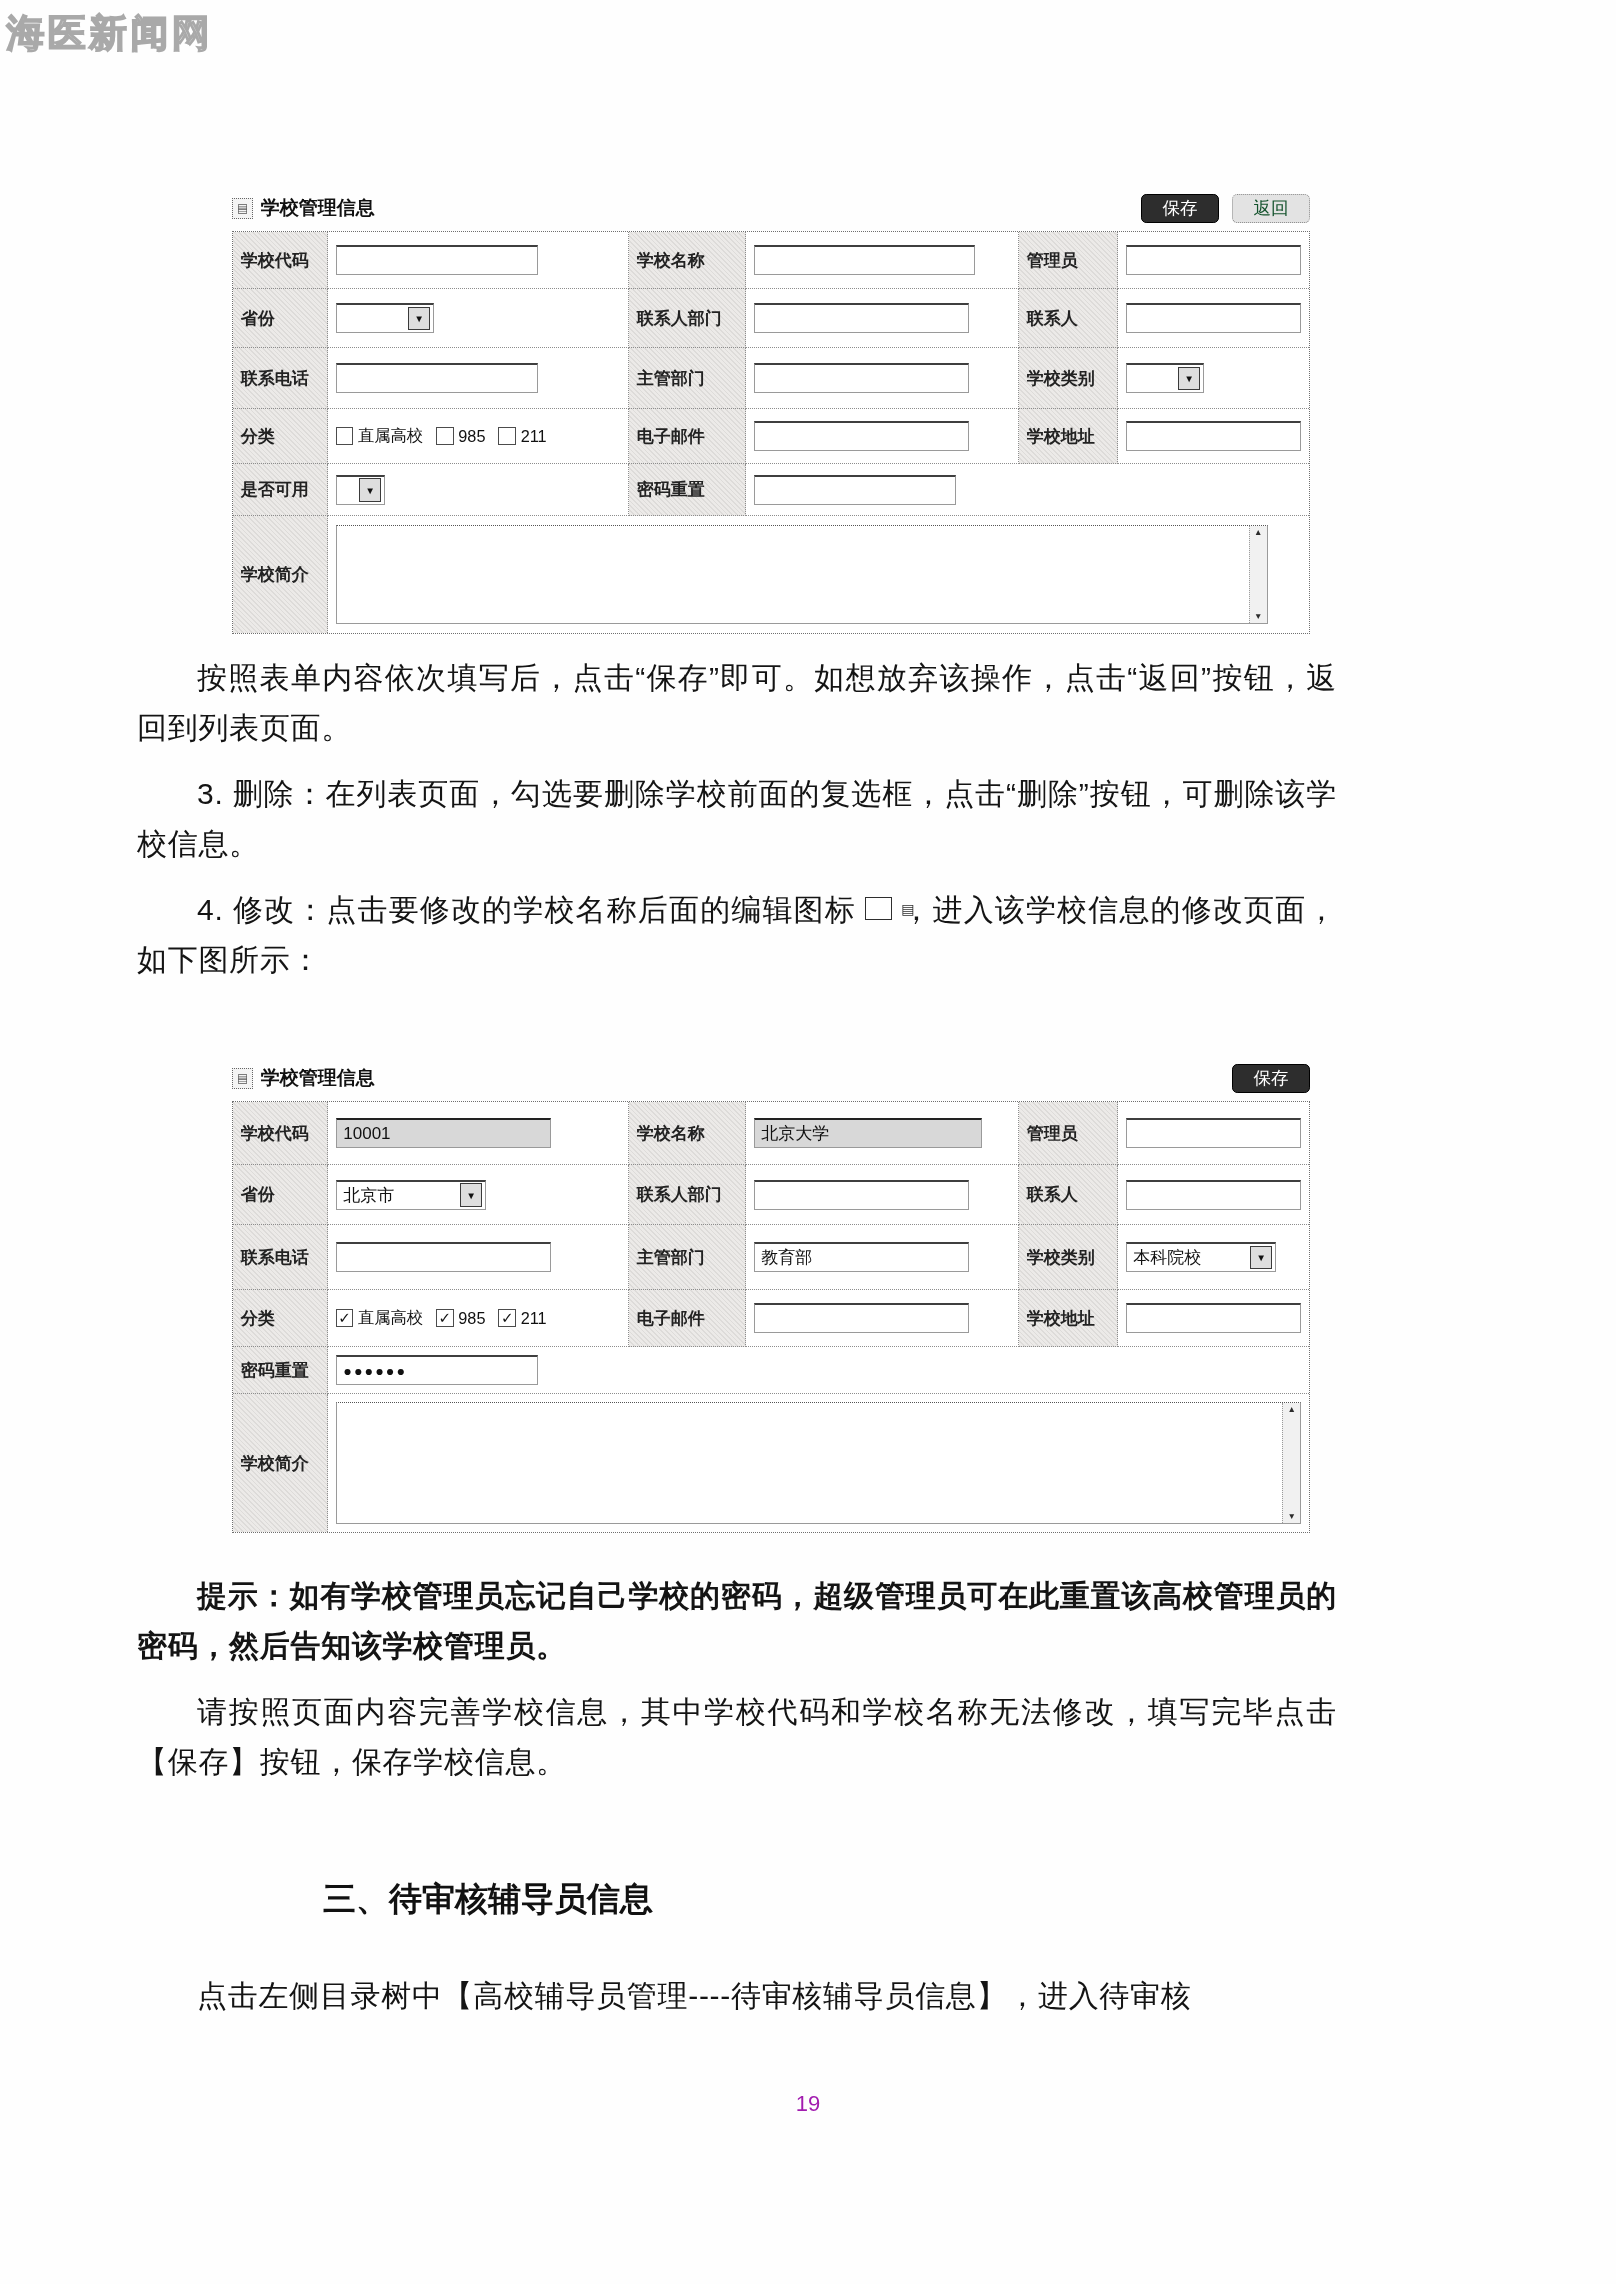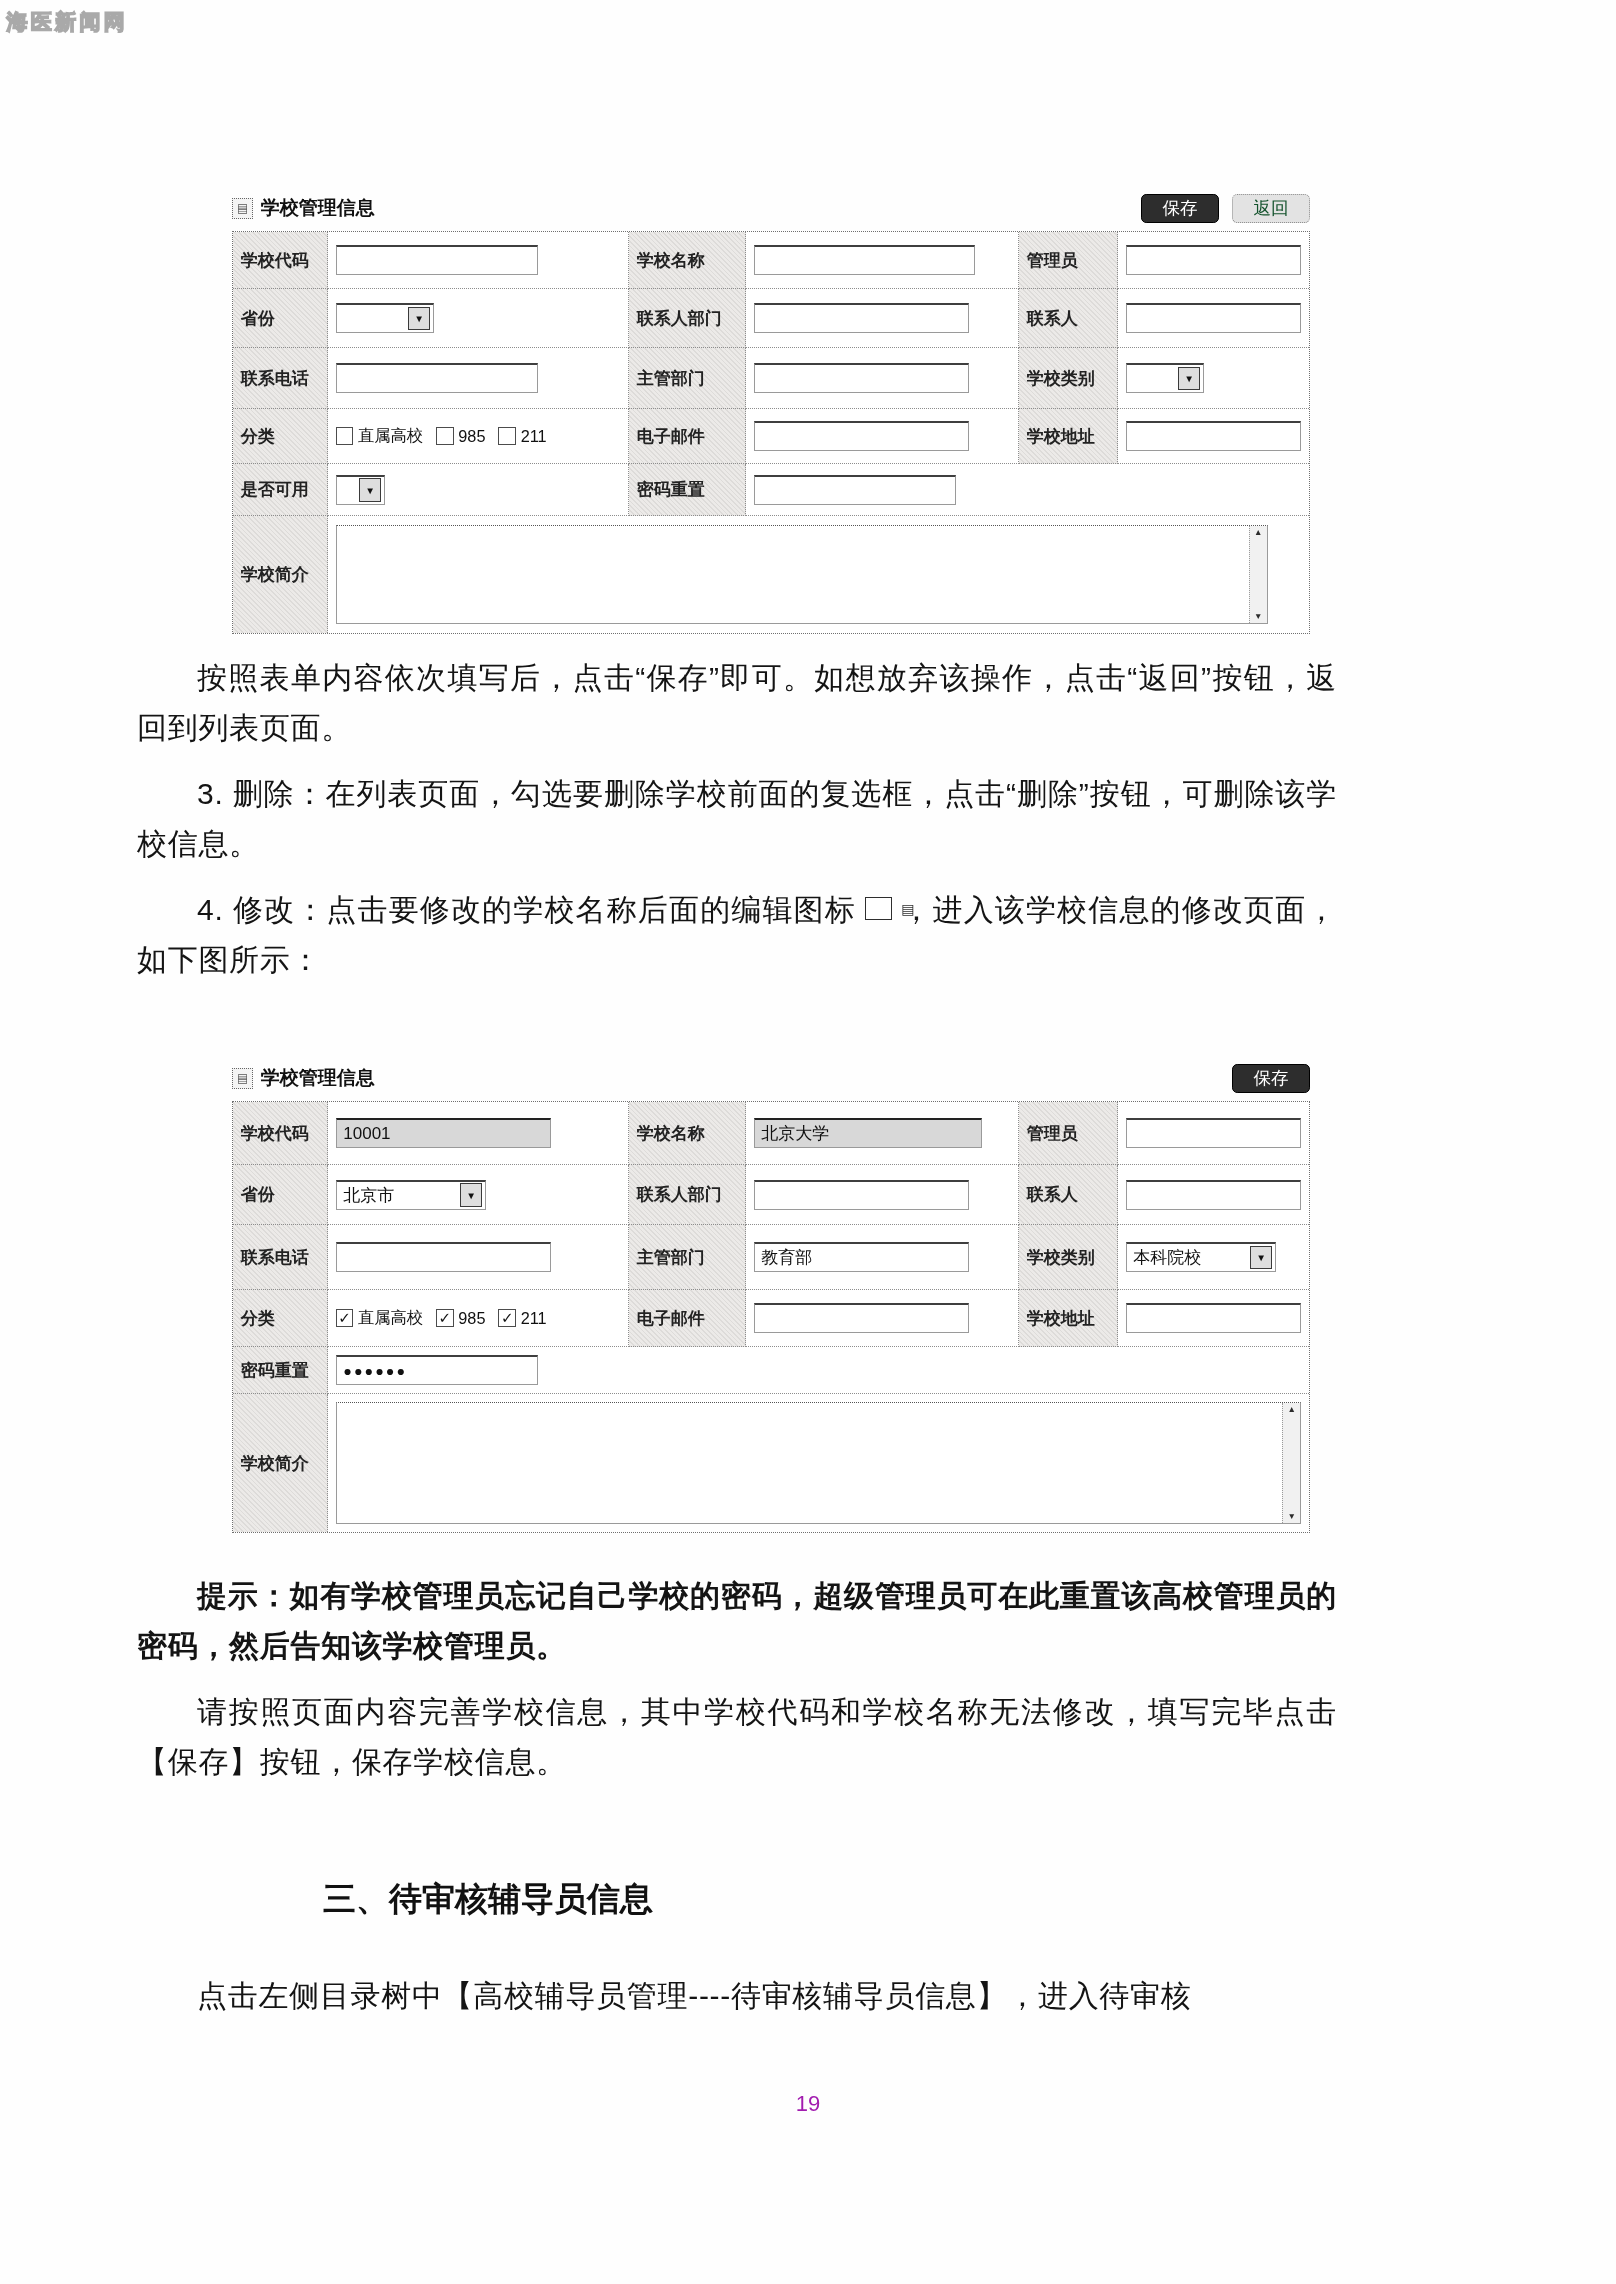--- a/index.html
+++ b/index.html
@@ -6,21 +6,21 @@
   html,body { margin:0; padding:0; }
   body {
     width:1616px; height:2284px; position:relative; overflow:hidden;
     background:#fefefe; color:#1b1b1b;
     font-family:"Liberation Sans","DejaVu Sans",sans-serif;
   }
 
   
   .watermark {
     position:absolute; top:7.8px; left:6.5px;
-    font-size:21px; font-weight:bold; letter-spacing:3.3px;
+    font-size:38px; font-weight:bold; letter-spacing:3.3px;
     color:#ffffff; -webkit-text-stroke:1.6px #a9a9a9; text-stroke:1.6px #a9a9a9;
   }
   .pageno {
     position:absolute; top:2091px; left:0; width:100%;
     text-align:center; font-size:22px; color:#a21caf;
   }
 
   
   .tblock { position:absolute; left:121px; width:1232px; }
   .para {

